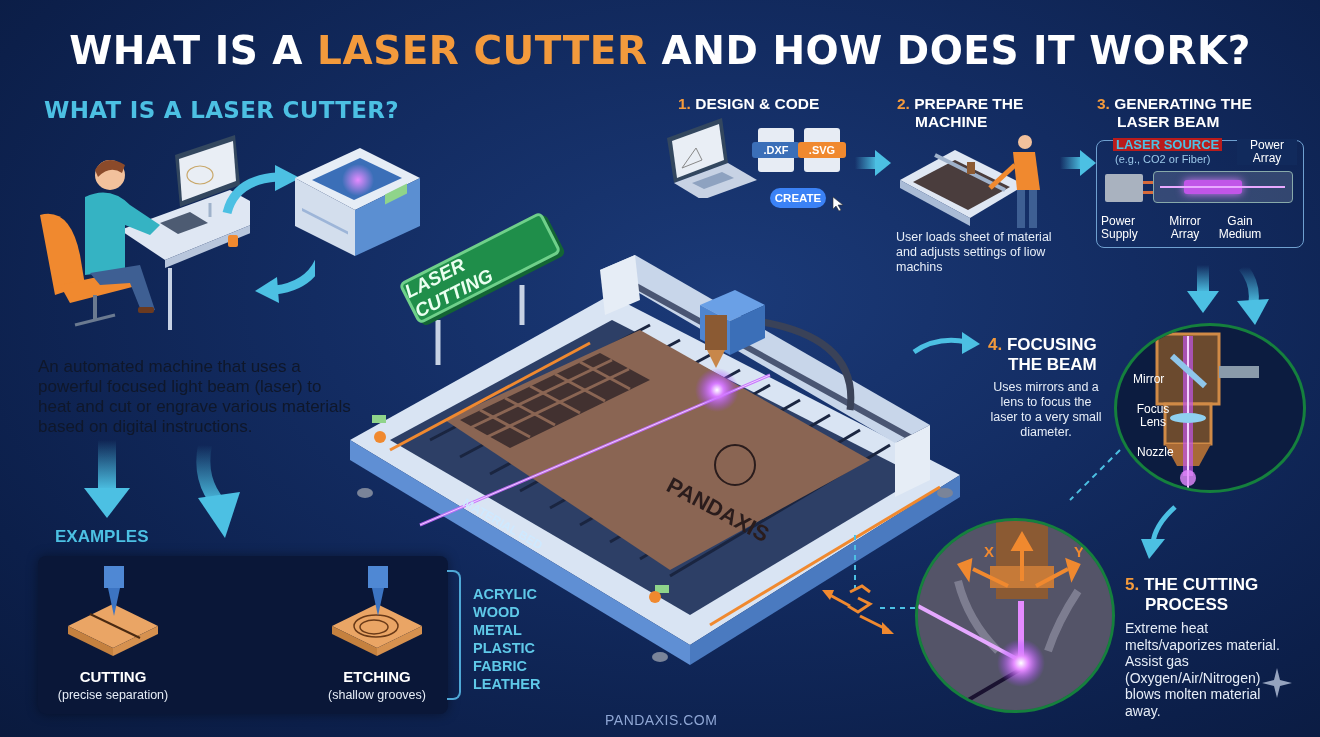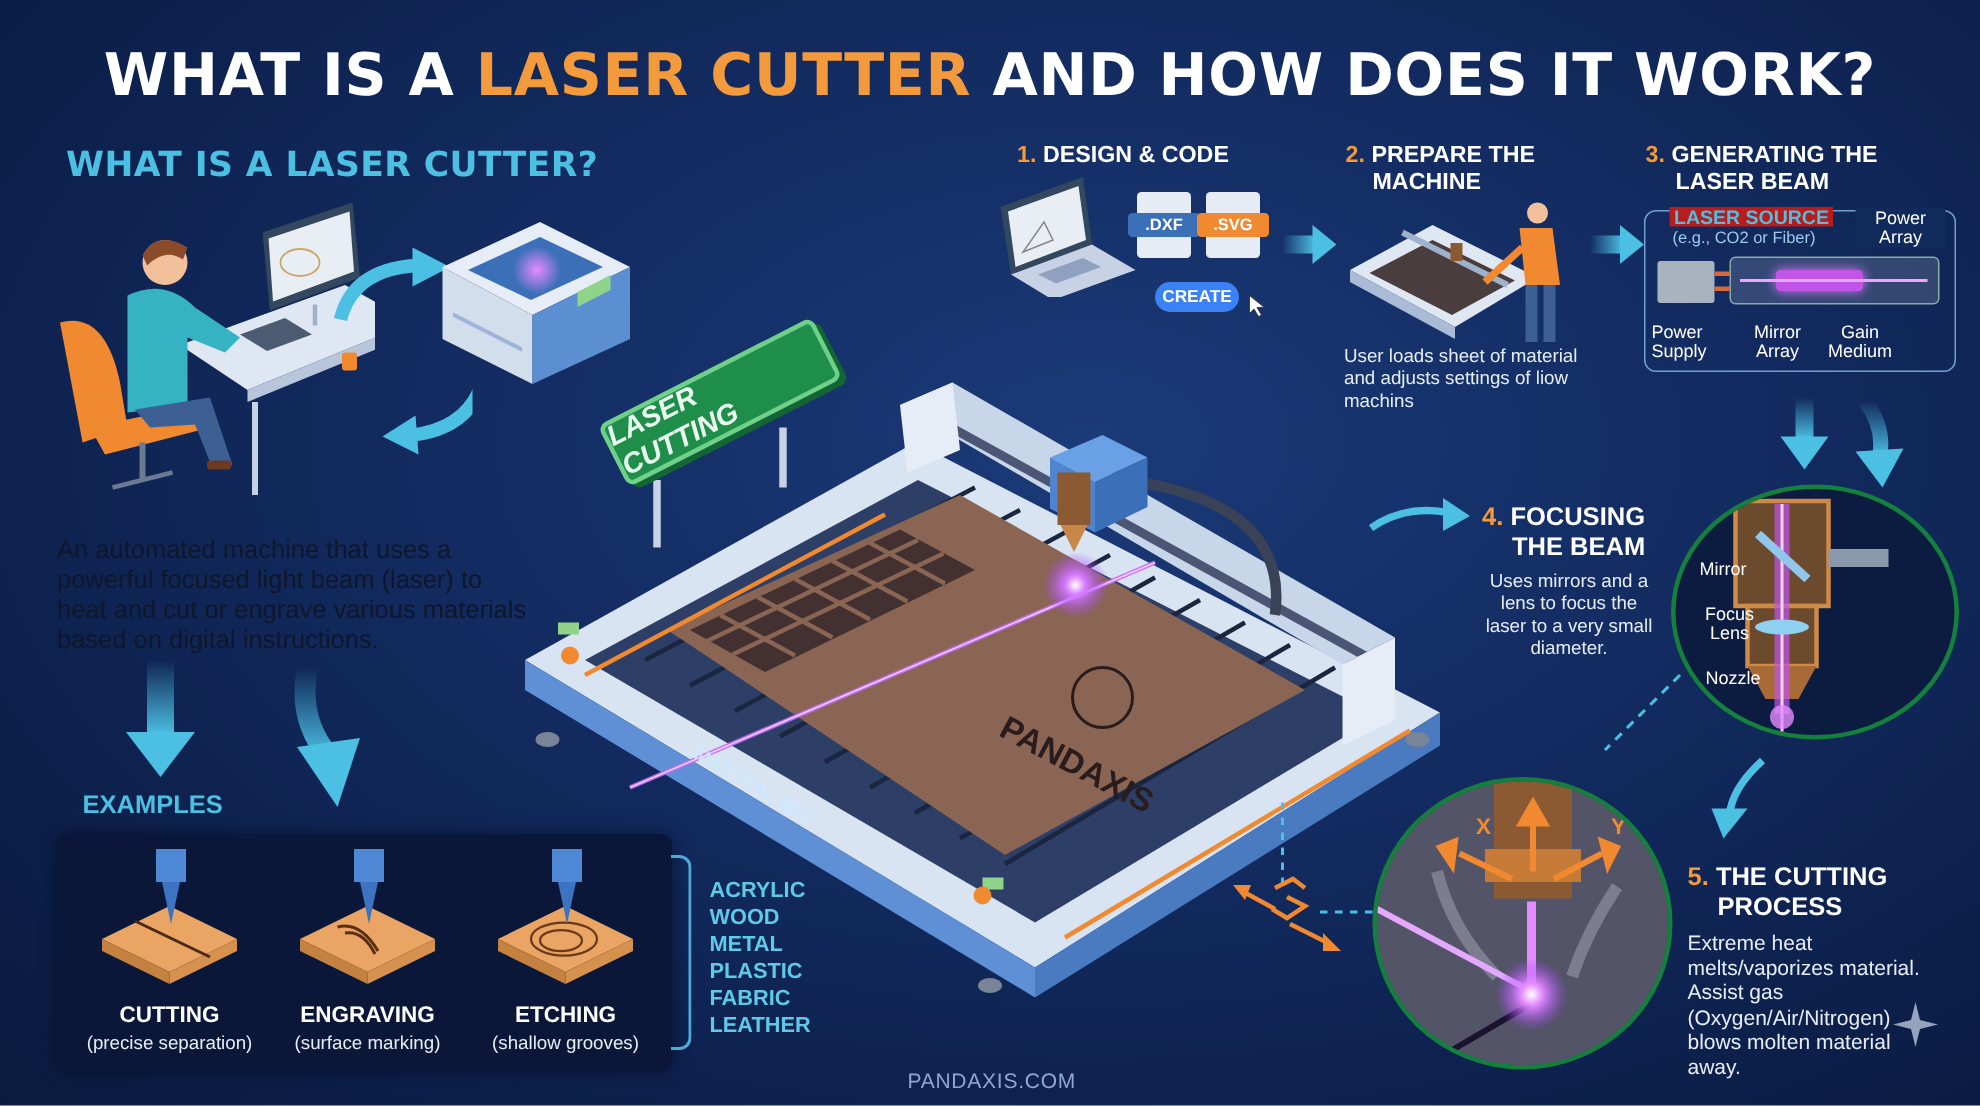--- a/index.html
+++ b/index.html
@@ -111,32 +111,20 @@
       <polygon points="20,70 65,48 110,70 65,92" fill="#eaa565"></polygon>
       <polygon points="20,70 65,92 65,100 20,78" fill="#c5813f"></polygon>
       <polygon points="65,92 110,70 110,78 65,100" fill="#d6914f"></polygon>
       <line x1="42" y1="58" x2="92" y2="82" stroke="#4a2a12" stroke-width="2"></line>
       <rect x="56" y="10" width="20" height="22" fill="#4f88d4"></rect>
       <polygon points="60,32 72,32 66,60" fill="#3c74c2"></polygon>
     </svg>
     <div class="ex-name">CUTTING</div>
     <div class="ex-sub">(precise separation)</div>
   </div>
-  <div class="ex-item" style="left:142px">
-    <svg width="130" height="110">
-      <polygon points="20,70 65,48 110,70 65,92" fill="#eaa565"></polygon>
-      <polygon points="20,70 65,92 65,100 20,78" fill="#c5813f"></polygon>
-      <polygon points="65,92 110,70 110,78 65,100" fill="#d6914f"></polygon>
-      <path d="M45,62 Q60,58 72,78 M50,66 Q62,64 70,80" stroke="#5a3015" stroke-width="2" fill="none"></path>
-      <rect x="56" y="10" width="20" height="22" fill="#4f88d4"></rect>
-      <polygon points="60,32 72,32 66,60" fill="#3c74c2"></polygon>
-    </svg>
-    <div class="ex-name">ENGRAVING</div>
-    <div class="ex-sub">(surface marking)</div>
-  </div>
   <div class="ex-item" style="left:274px">
     <svg width="130" height="110">
       <polygon points="20,70 65,48 110,70 65,92" fill="#eaa565"></polygon>
       <polygon points="20,70 65,92 65,100 20,78" fill="#c5813f"></polygon>
       <polygon points="65,92 110,70 110,78 65,100" fill="#d6914f"></polygon>
       <ellipse cx="64" cy="70" rx="22" ry="11" fill="none" stroke="#6a3a18" stroke-width="1.5"></ellipse>
       <ellipse cx="62" cy="71" rx="14" ry="7" fill="none" stroke="#6a3a18" stroke-width="1.5"></ellipse>
       <rect x="56" y="10" width="20" height="22" fill="#4f88d4"></rect>
       <polygon points="60,32 72,32 66,60" fill="#3c74c2"></polygon>
     </svg>

